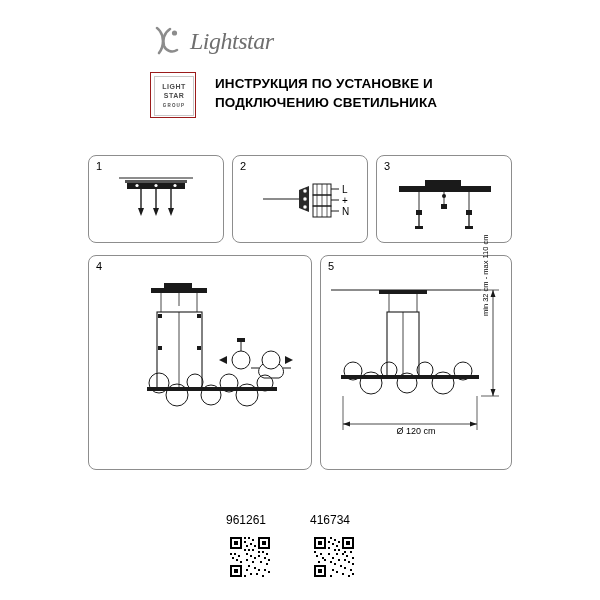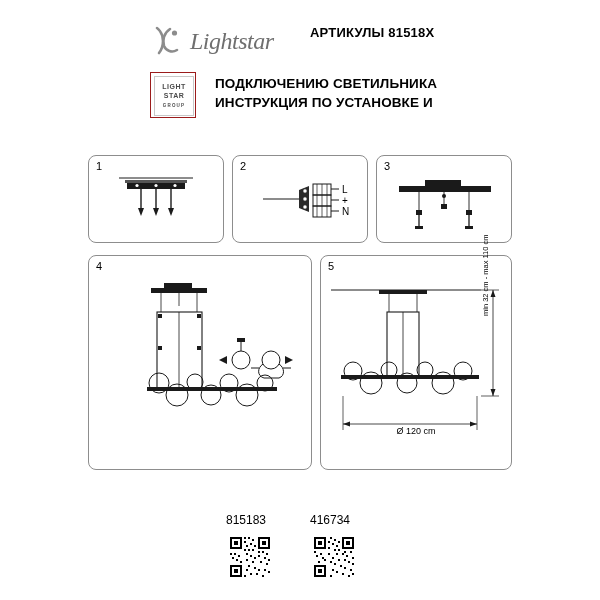--- a/index.html
+++ b/index.html
@@ -165,35 +165,34 @@
         <svg width="34" height="34" viewBox="0 0 34 34">
           <path d="M7 4 C7 4 13 8 13 17 C13 24 9 29 9 29" stroke="#8c8c8c" stroke-width="2.6" fill="none" stroke-linecap="round"></path>
           <path d="M20 5 C14 9 12 16 14 22 C16 27 22 29 27 26" stroke="#8c8c8c" stroke-width="2.6" fill="none" stroke-linecap="round"></path>
           <circle cx="24.5" cy="9" r="2.6" fill="#8c8c8c"></circle>
         </svg>
       </span>
       <span class="brand-word">Lightstar</span>
     </div>
 
     <div class="title-block">
-      <div class="title-line2">АРТИКУЛЫ 81518X</div>
     </div>
   </div>
 
   <div class="logo-box">
     <div class="logo-box-inner">
       <span>LIGHT</span>
       <span>STAR</span>
       <span class="last">GROUP</span>
     </div>
   </div>
 
   <div class="instr">
+    <div>ИНСТРУКЦИЯ ПО УСТАНОВКЕ И</div>
     <div>ПОДКЛЮЧЕНИЮ СВЕТИЛЬНИКА</div>
-    <div>ИНСТРУКЦИЯ ПО УСТАНОВКЕ И</div>
   </div>
 
   <div class="panel" id="panel1">
     <span class="panel-num">1</span>
     <svg width="134" height="86" viewBox="0 0 134 86">
 
       <rect x="38" y="26" width="58" height="7" fill="#1a1a1a"></rect>
       <rect x="36" y="24" width="62" height="3" fill="#555"></rect>
 
       <circle cx="48" cy="29.5" r="1.6" fill="#fff"></circle>
@@ -339,21 +338,21 @@
       <polygon points="22,168 29,165.5 29,170.5" fill="#1a1a1a"></polygon>
       <polygon points="156,168 149,165.5 149,170.5" fill="#1a1a1a"></polygon>
       <line x1="22" y1="140" x2="22" y2="174" stroke="#1a1a1a" stroke-width="0.7"></line>
       <line x1="156" y1="140" x2="156" y2="174" stroke="#1a1a1a" stroke-width="0.7"></line>
     </svg>
     <div style="position:absolute; left:160px; top:60px; transform:rotate(-90deg); transform-origin:left top; font-size:7.5px; white-space:nowrap;">min 32 cm - max 110 cm</div>
     <div style="position:absolute; left:0; top:170px; width:190px; text-align:center; font-size:9px;">Ø 120 cm</div>
   </div>
 
   <div class="footer">
-    <span class="code-left">815183</span>
+    <span class="code-left">961261</span>
     <span class="code-right">416734</span>
 
     <span class="qr" id="qr-left">
       <svg width="44" height="44" viewBox="0 0 44 44">
         <rect x="0" y="0" width="44" height="44" fill="#fff"></rect>
         <g fill="#000">
           <rect x="2" y="2" width="12" height="12"></rect>
             <rect x="4" y="4" width="8" height="8" fill="#fff"></rect>
             <rect x="6" y="6" width="4" height="4"></rect>
           <rect x="30" y="2" width="12" height="12"></rect>

